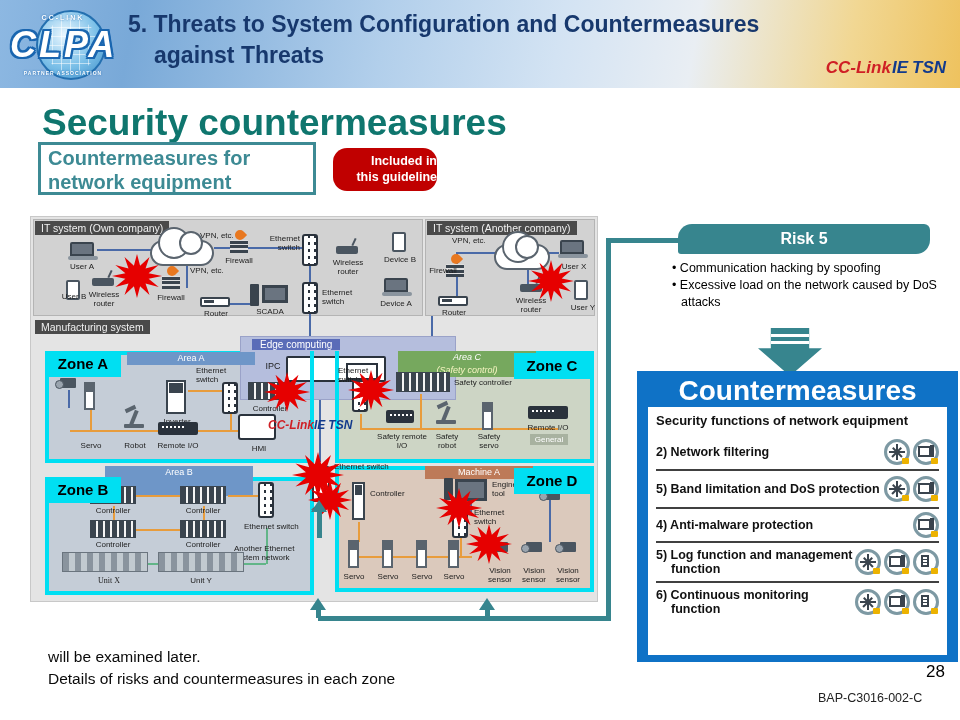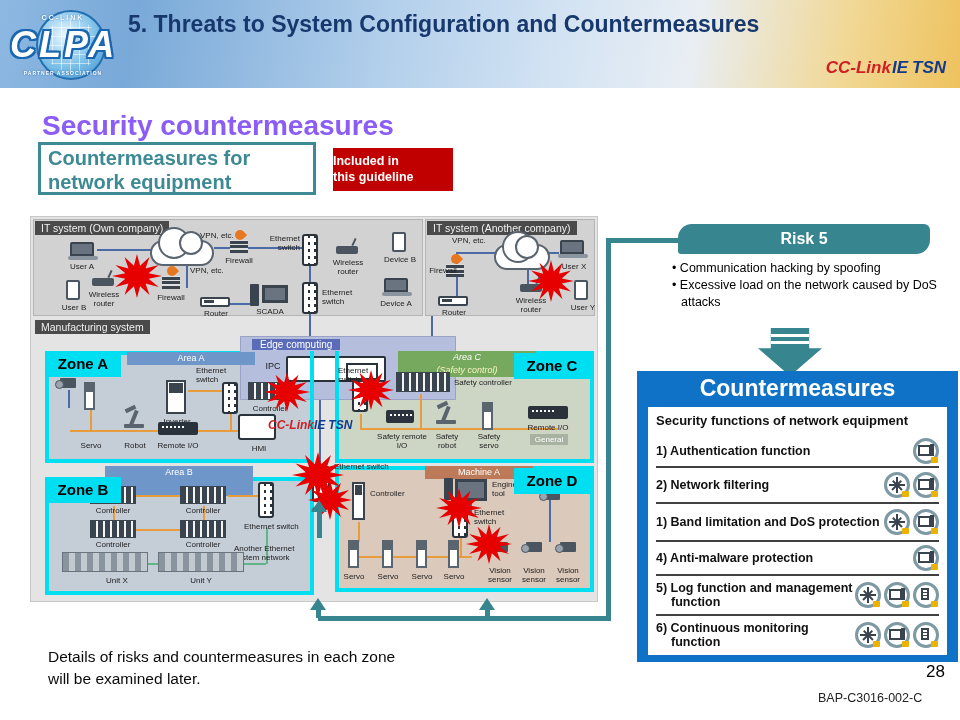--- a/index.html
+++ b/index.html
@@ -18,25 +18,25 @@
   .clpa{left:10px;top:4px;width:106px;height:80px;}
   .globe{position:absolute;left:26px;top:6px;width:66px;height:66px;border-radius:50%;
     background:radial-gradient(circle at 40% 35%,#e8f6ff,#7cc0e8 55%,#3e8ec8);border:2px solid #2470b0;}
   .globe::before{content:"";position:absolute;inset:6px;border-radius:50%;
     background:linear-gradient(#0000,#0000),repeating-linear-gradient(0deg,transparent 0 8px,#ffffff88 8px 9px),repeating-linear-gradient(90deg,transparent 0 8px,#ffffff88 8px 9px);border-radius:50%;}
   .clpa-arc-top{position:absolute;left:0;right:0;top:10px;text-align:center;font-size:7px;font-weight:bold;color:#fff;letter-spacing:2px;text-shadow:0 0 2px #1a66b0;}
   .clpa-arc-bot{position:absolute;left:0;right:0;bottom:8px;text-align:center;font-size:5px;font-weight:bold;color:#fff;letter-spacing:1px;text-shadow:0 0 2px #1a66b0;}
   .clpa-main{position:absolute;left:0;right:0;top:20px;text-align:center;font-size:36px;font-weight:bold;font-style:italic;color:#fff;
     text-shadow:-2px 0 0 #1a66b0,2px 0 0 #1a66b0,0 -2px 0 #1a66b0,0 2px 0 #1a66b0,-2px -2px 0 #1a66b0,2px 2px 0 #1a66b0,-2px 2px 0 #1a66b0,2px -2px 0 #1a66b0;letter-spacing:3px;}
   
-  .h-sec{left:42px;top:110px;font-size:28px;font-weight:bold;color:#8b5cf6;}
+  .h-sec{left:42px;top:102px;font-size:37px;font-weight:bold;color:#0f766e;}
   .scope-box{left:38px;top:142px;width:278px;height:53px;border:3px solid #3d8a94;box-sizing:border-box;
     color:#3d8a94;font-weight:bold;font-size:20px;line-height:24px;padding:1px 7px;}
-  .included-box{left:333px;top:148px;width:120px;height:43px;background:#c00000;color:#fff;font-weight:bold;
-    font-size:12.5px;line-height:16px;text-align:left;padding-top:5px;box-sizing:border-box;}
+  .included-box{left:333px;top:148px;width:104px;height:43px;background:#c00000;color:#fff;font-weight:bold;
+    font-size:12.5px;line-height:16px;text-align:right;padding-top:5px;box-sizing:border-box;border-radius:14px;}
   
   .dg{left:30px;top:216px;width:568px;height:386px;background:#e4e4e4;border:1px solid #c8c8c8;box-sizing:border-box;}
   .itbox{background:#d2d2d2;border:1px solid #b4b4b4;box-sizing:border-box;}
   .chip{background:#4a4a4a;color:#f0f0f0;font-size:10.5px;padding:1px 6px;display:inline-block;white-space:nowrap;}
   .edgebox{background:#b5bedd;border:1px solid #9aa2c8;box-sizing:border-box;}
   .edgechip{background:#5a6cb8;color:#fff;font-size:10px;padding:0 8px;display:inline-block;}
   .zone{border:4px solid #00dff2;box-sizing:border-box;}
   .zlabel{background:#00dff2;color:#000;font-weight:bold;font-size:15px;text-align:center;line-height:26px;}
   .abar{color:#fff;font-size:9px;text-align:center;line-height:13px;white-space:nowrap;overflow:hidden;}
   .lbl{font-size:8px;line-height:9px;color:#1c1c1c;text-align:center;}
@@ -91,21 +91,21 @@
   .bullet{padding-left:13px;text-indent:-9px;}
   .bullet::before{content:"• ";}
   .bigarrow{left:758px;top:328px;width:64px;height:48px;background:#37858e;
     clip-path:polygon(20% 0,80% 0,80% 42%,100% 42%,50% 100%,0 42%,20% 42%);}
   .bigarrow::before{content:"";position:absolute;left:20%;right:20%;top:6px;height:3px;background:#fff;}
   .bigarrow::after{content:"";position:absolute;left:20%;right:20%;top:13px;height:3px;background:#fff;}
   .tline{background:#37858e;}
   .tarrow{width:0;height:0;border-left:8px solid transparent;border-right:8px solid transparent;border-bottom:12px solid #37858e;}
   
   .cmp{left:637px;top:371px;width:321px;height:291px;background:#0f72c6;}
-  .cmp-title{position:absolute;left:0;right:0;top:4px;text-align:center;color:#fff;font-weight:bold;font-size:23px;}
+  .cmp-title{position:absolute;left:0;right:0;top:4px;text-align:center;color:#fff;font-weight:bold;font-size:28px;}
   .cmp-inner{position:absolute;left:11px;top:36px;width:299px;height:248px;background:#fff;padding:6px 8px;box-sizing:border-box;}
   .cmp-sub{font-weight:bold;font-size:13px;line-height:16px;margin-bottom:6px;}
   .cmrow{display:flex;align-items:center;padding:2px 0;}
   .cmrow + .cmrow{border-top:2px solid #404040;}
   .cmlabel{flex:1;font-weight:bold;font-size:12.5px;line-height:14px;padding-left:15px;text-indent:-15px;}
   .cmicons{display:flex;gap:3px;flex:none;}
   .cm-ic{width:20px;height:20px;border:3px solid #7d99a3;border-radius:50%;background:#fff;position:relative;flex:none;}
   .cm-ic .lk{position:absolute;right:-2px;bottom:-2px;width:7px;height:6px;background:#ecb200;border-radius:1px;}
   .cm-ic.dev::before{content:"";position:absolute;left:2px;top:4px;width:9px;height:7px;border:2px solid #3a444e;}
   .cm-ic.dev::after{content:"";position:absolute;right:2px;top:3px;width:4px;height:12px;background:#3a444e;}
@@ -128,20 +128,21 @@
 
 <div class="abs banner"></div>
 <div class="abs clpa">
   <div class="globe"></div>
   <div class="clpa-arc-top">CC-LINK</div>
   <div class="clpa-main">CLPA</div>
   <div class="clpa-arc-bot">PARTNER ASSOCIATION</div>
 </div>
 <div class="abs slide-title">
   <div>5. Threats to System Configuration and Countermeasures</div>
+  <div class="l2">against Threats</div>
 </div>
 <div class="abs brand">
   <span class="cc">CC-Link</span><span class="ie">IE</span><span class="tsn">TSN</span>
 </div>
 
 <div class="abs h-sec">Security countermeasures</div>
 <div class="abs scope-box">Countermeasures for network equipment</div>
 <div class="abs included-box">
   <div>Included in</div>
   <div>this guideline</div>
@@ -160,21 +161,21 @@
 <div class="abs wireb" style="left:309px;top:264px;width:2px;height:20px;"></div>
 <div class="abs wireb" style="left:222px;top:303px;width:30px;height:2px;"></div>
 <div class="abs wireb" style="left:186px;top:262px;width:2px;height:26px;"></div>
 <div class="abs wireb" style="left:309px;top:314px;width:2px;height:38px;"></div>
 <div class="abs wireb" style="left:431px;top:316px;width:2px;height:36px;"></div>
 <div class="abs wireb" style="left:319px;top:400px;width:2px;height:62px;"></div>
 
 <div class="abs laptop" style="left:70px;top:242px;"></div>
 <div class="abs lbl" style="left:58px;top:262px;width:48px;">User A</div>
 <div class="abs tablet" style="left:66px;top:280px;"></div>
-<div class="abs lbl" style="left:52px;top:303px;width:44px;text-align:center;">User B</div>
+<div class="abs lbl" style="left:52px;top:292px;width:44px;text-align:center;">User B</div>
 <div class="abs cloud" style="left:150px;top:240px;"></div>
 <div class="abs lbl left" style="left:200px;top:231px;width:40px;">VPN, etc.</div>
 <div class="abs fw" style="left:230px;top:240px;"></div>
 <div class="abs lbl" style="left:218px;top:256px;width:42px;">Firewall</div>
 <div class="abs lbl left" style="left:190px;top:266px;width:40px;">VPN, etc.</div>
 <div class="abs fw" style="left:162px;top:276px;"></div>
 <div class="abs lbl" style="left:150px;top:293px;width:42px;">Firewall</div>
 <div class="abs wrouter" style="left:92px;top:278px;"></div>
 <div class="abs lbl" style="left:82px;top:290px;width:44px;">Wireless router</div>
 <div class="abs rtr" style="left:200px;top:297px;"></div>
@@ -291,21 +292,21 @@
 <div class="abs ctrl" style="left:180px;top:486px;width:46px;"></div>
 <div class="abs lbl" style="left:180px;top:506px;width:46px;">Controller</div>
 <div class="abs ctrl" style="left:90px;top:520px;width:46px;"></div>
 <div class="abs lbl" style="left:90px;top:540px;width:46px;">Controller</div>
 <div class="abs ctrl" style="left:180px;top:520px;width:46px;"></div>
 <div class="abs lbl" style="left:180px;top:540px;width:46px;">Controller</div>
 <div class="abs esw" style="left:258px;top:482px;height:36px;"></div>
 <div class="abs lbl left" style="left:244px;top:522px;width:58px;">Ethernet switch</div>
 <div class="abs lbl left" style="left:234px;top:544px;width:70px;">Another Ethernet system network</div>
 <div class="abs machine" style="left:62px;top:552px;width:86px;"></div>
-<div class="abs lbl" style="left:100px;top:576px;width:34px;">Unit X</div>
+<div class="abs lbl" style="left:92px;top:576px;width:34px;font-family:Liberation Serif, serif;">Unit X</div>
 <div class="abs machine" style="left:158px;top:552px;width:86px;"></div>
 <div class="abs lbl" style="left:184px;top:576px;width:34px;">Unit Y</div>
 
 <div class="abs wire" style="left:354px;top:556px;width:118px;height:2px;"></div>
 <div class="abs wire" style="left:460px;top:536px;width:2px;height:20px;"></div>
 <div class="abs wire" style="left:358px;top:522px;width:2px;height:20px;"></div>
 <div class="abs wireb" style="left:549px;top:498px;width:2px;height:44px;"></div>
 <div class="abs wireb" style="left:470px;top:502px;width:2px;height:10px;"></div>
 <div class="abs vctrl" style="left:352px;top:482px;"></div>
 <div class="abs lbl left" style="left:370px;top:489px;width:46px;">Controller</div>
@@ -359,41 +360,33 @@
 <div class="abs tarrow" style="position:absolute;left:310px;top:598px;"></div>
 <div class="abs tline" style="left:485px;top:610px;width:5px;height:8px;"></div>
 <div class="abs tarrow" style="position:absolute;left:479px;top:598px;"></div>
 <div class="abs tline" style="left:317px;top:512px;width:5px;height:26px;"></div>
 <div class="abs tarrow" style="position:absolute;left:311px;top:500px;"></div>
 
 <div class="abs cmp">
   <div class="cmp-title">Countermeasures</div>
   <div class="cmp-inner">
     <div class="cmp-sub">Security functions of network equipment</div>
-    <div class="cmrow" style="min-height:27px;">
-      <div class="cmlabel">1) Authentication function</div>
-      <div class="cmicons">
-        <span class="cm-ic dev">
-            <i class="lk"></i>
-          </span>
-      </div>
-    </div>
     <div class="cmrow" style="min-height:30px;">
       <div class="cmlabel">2) Network filtering</div>
       <div class="cmicons">
         <span class="cm-ic net">
             <i class="lk"></i>
           </span>
         <span class="cm-ic dev">
             <i class="lk"></i>
           </span>
       </div>
     </div>
     <div class="cmrow" style="min-height:32px;">
-      <div class="cmlabel">1) Band limitation and DoS protection</div>
+      <div class="cmlabel">5) Band limitation and DoS protection</div>
       <div class="cmicons">
         <span class="cm-ic net">
             <i class="lk"></i>
           </span>
         <span class="cm-ic dev">
             <i class="lk"></i>
           </span>
       </div>
     </div>
     <div class="cmrow" style="min-height:28px;">
@@ -429,17 +422,17 @@
           </span>
         <span class="cm-ic log">
             <i class="lk"></i>
           </span>
       </div>
     </div>
   </div>
 </div>
 
 <div class="abs note">
+  <div>will be examined later.</div>
   <div>Details of risks and countermeasures in each zone</div>
-  <div>will be examined later.</div>
 </div>
 <div class="abs page">28</div>
 <div class="abs doc">BAP-C3016-002-C</div>
 
 </body></html>

